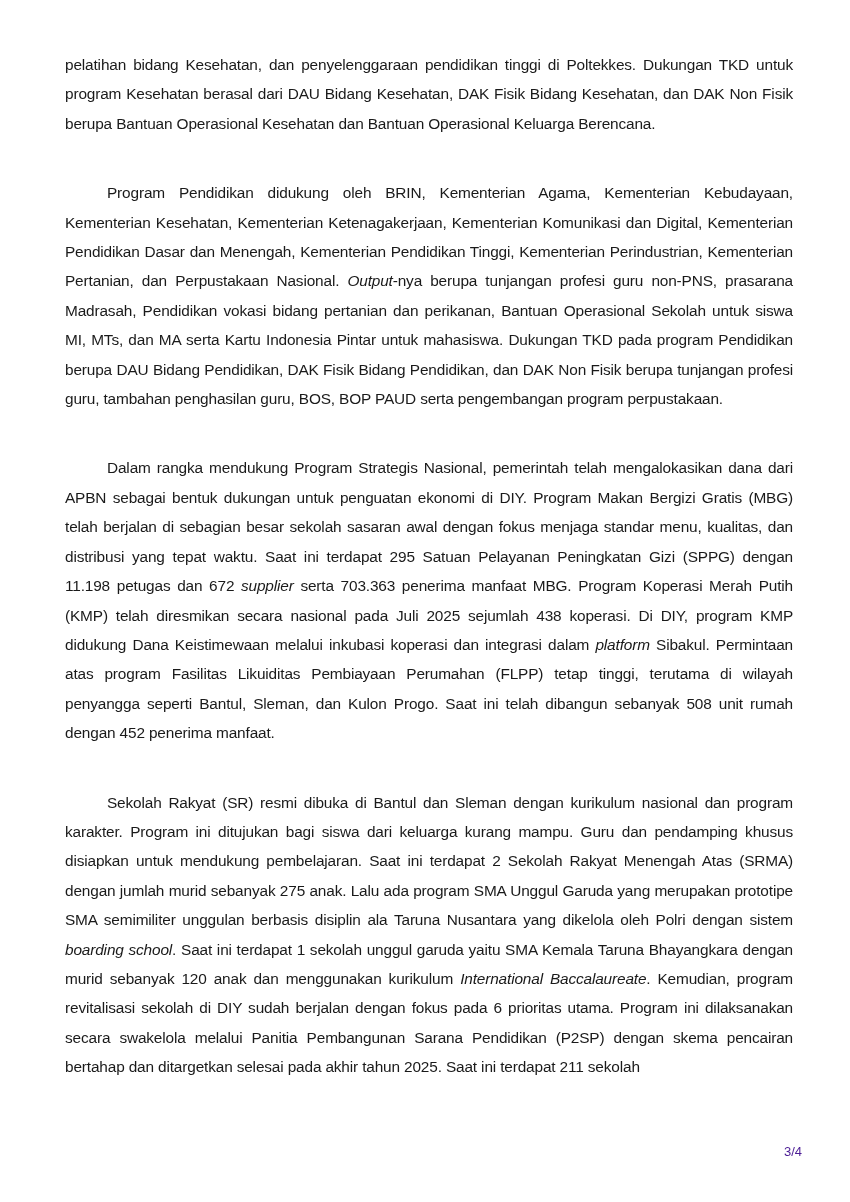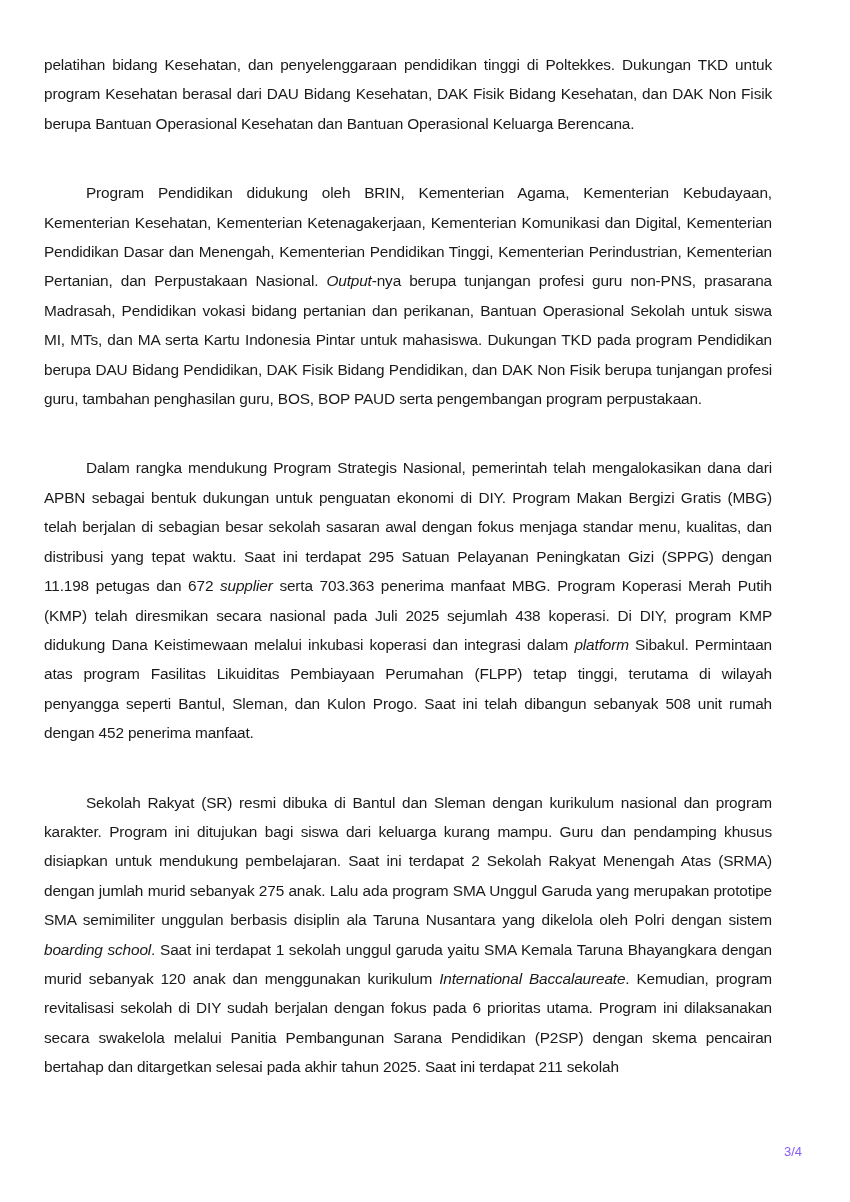--- a/index.html
+++ b/index.html
@@ -10,21 +10,21 @@
   body {
     width: 850px;
     height: 1202px;
     position: relative;
     overflow: hidden;
     color: #1a1a1a;
     font-family: "Liberation Sans", sans-serif;
   }
   .page {
     position: absolute;
-    left: 44px;
+    left: 65px;
     top: 50px;
     width: 728px;
   }
   .para {
     margin: 0 0 22px 0;
     font-size: 15.4px;
     line-height: 29.4px;
     text-align: justify;
     letter-spacing: -0.15px;
     word-spacing: 0px;
@@ -34,21 +34,21 @@
     margin-top: 40px;
   }
   .para em {
     font-style: italic;
   }
   .page-number {
     position: absolute;
     right: 48px;
     top: 1144px;
     font-size: 13px;
-    color: #8b5cf6;
+    color: #4c1d95;
     text-align: center;
   }
 </style>
 </head>
 <body>
 
 <div class="page">
   <p class="para">
     <span>pelatihan bidang Kesehatan, dan penyelenggaraan pendidikan tinggi di Poltekkes. Dukungan TKD untuk program Kesehatan berasal dari DAU Bidang Kesehatan, DAK Fisik Bidang Kesehatan, dan DAK Non Fisik berupa Bantuan Operasional Kesehatan dan Bantuan Operasional Keluarga Berencana.</span>
   </p>

